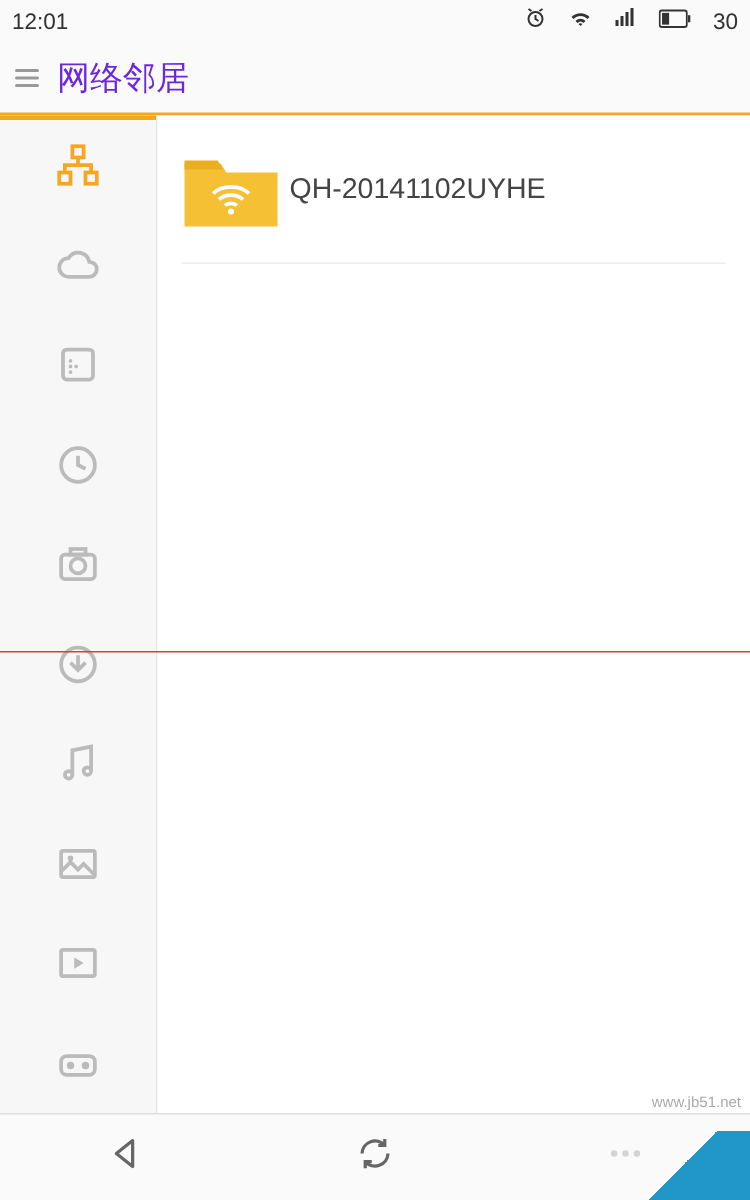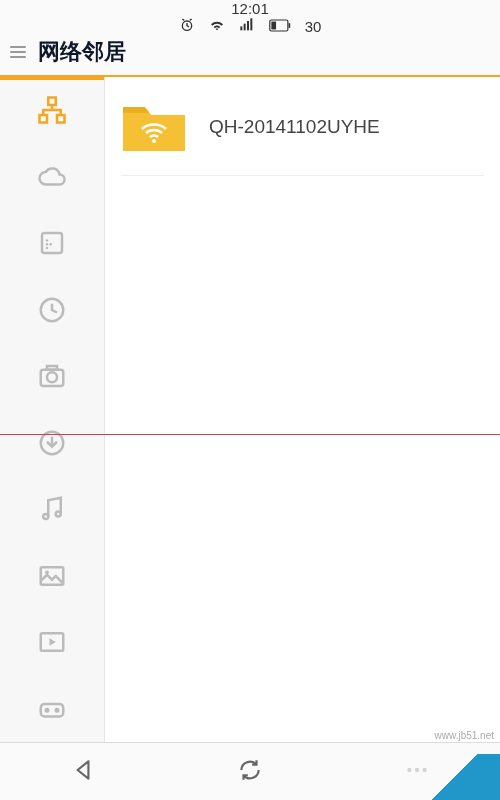--- a/index.html
+++ b/index.html
@@ -13,36 +13,35 @@
 }
 .status-bar {
   height: 28px;
   display: flex;
   align-items: center;
   justify-content: space-between;
   padding: 0 8px;
   background: #fafafa;
   color: #333;
   font-size: 15px;
-  flex-direction: column;
 }
 .status-right { display: flex; align-items: center; gap: 14px; }
 .header {
   height: 47px;
   display: flex;
   align-items: center;
   padding: 0 10px;
   gap: 12px;
 }
 .menu-dots {
   width: 16px; height: 16px;
   display: flex; flex-direction: column; justify-content: center; gap: 3px;
 }
 .menu-dots span { height: 2px; background: #999; border-radius: 1px; }
-.page-title { font-size: 22px; color: #0f172a; font-weight: 700; }
+.page-title { font-size: 22px; color: #6d28d9; font-weight: 400; }
 .accent-line { height: 2px; background: #f5a623; }
 .main-area {
   position: absolute;
   top: 77px; bottom: 58px; left: 0; right: 0;
   display: flex;
 }
 .sidebar {
   width: 105px;
   background: #f7f7f7;
   border-right: 1px solid #e5e5e5;
@@ -62,21 +61,21 @@
   top: 0; left: 0; right: 0;
   height: 3px;
   background: #f5a623;
 }
 .sidebar-item svg { width: 30px; height: 30px; }
 .content {
   flex: 1;
   background: #fff;
   padding: 24px 16px;
 }
-.file-row { display: flex; align-items: center; gap: 22px; }
+.file-row { display: flex; align-items: center; gap: 6px; }
 .folder-icon { width: 66px; height: 52px; position: relative; }
 .file-label { font-size: 19px; color: #444; }
 .divider { height: 1px; background: #eee; margin-top: 22px; }
 .red-line {
   position: absolute;
   left: 0; right: 0;
   top: 434px;
   height: 1px;
   background: #c44;
 }

